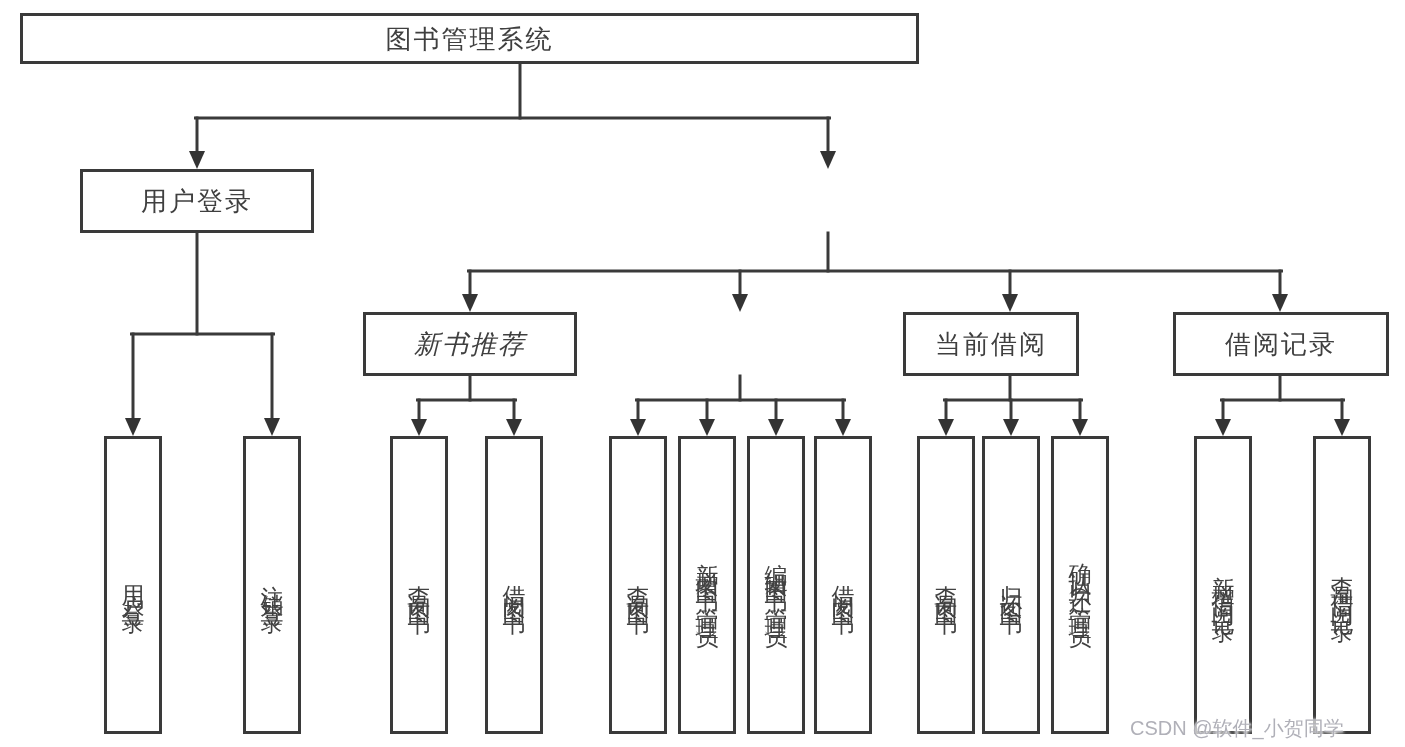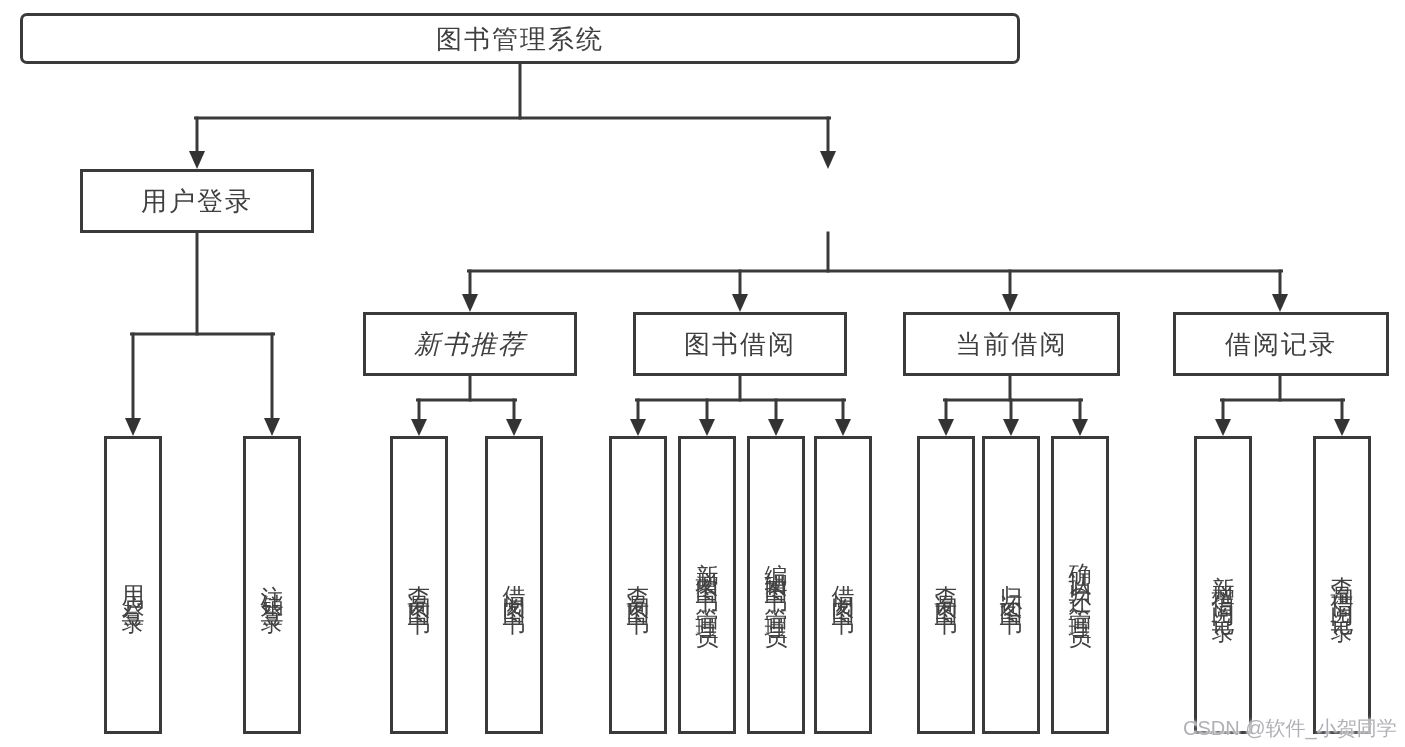--- a/index.html
+++ b/index.html
@@ -122,42 +122,41 @@
     <g>
       <line x1="1280" y1="376" x2="1280" y2="400"></line>
       <line x1="1221.5" y1="400" x2="1343.5" y2="400"></line>
       <line x1="1223" y1="400" x2="1223" y2="420"></line>
       <polygon stroke="none" points="1215,419 1231,419 1223,436"></polygon>
       <line x1="1342" y1="400" x2="1342" y2="420"></line>
       <polygon stroke="none" points="1334,419 1350,419 1342,436"></polygon>
     </g>
   </svg>
 
-  <div class="node hbox" style="left:20px; top:13px; width:1000px; height:51px;border-radius:7px;">图书管理系统</div>
+  <div class="node hbox" style="left:20px; top:13px; width:899px; height:51px;">图书管理系统</div>
 
   <div class="node hbox" style="left:80px; top:169px; width:234px; height:64px;">用户登录</div>
 
   <div class="node hbox" style="left:363px; top:312px; width:214px; height:64px;font-style:italic;">新书推荐</div>
-  <div class="node hbox" style="left:633px; top:312px; width:214px; height:64px;">图书借阅</div>
-  <div class="node hbox" style="left:903px; top:312px; width:217px; height:64px;">当前借阅</div>
+  <div class="node hbox" style="left:903px; top:312px; width:176px; height:64px;">当前借阅</div>
   <div class="node hbox" style="left:1173px; top:312px; width:216px; height:64px;">借阅记录</div>
 
   <div class="node vbox" style="left:104px; top:436px; width:58px; height:298px;">用户登录</div>
   <div class="node vbox" style="left:243px; top:436px; width:58px; height:298px;">注销登录</div>
 
   <div class="node vbox" style="left:390px; top:436px; width:58px; height:298px;">查询图书</div>
   <div class="node vbox" style="left:485px; top:436px; width:58px; height:298px;">借阅图书</div>
 
   <div class="node vbox" style="left:609px; top:436px; width:58px; height:298px;">查询图书</div>
   <div class="node vbox" style="left:678px; top:436px; width:58px; height:298px;">新增图书（管理员）</div>
   <div class="node vbox" style="left:747px; top:436px; width:58px; height:298px;">编辑图书（管理员）</div>
   <div class="node vbox" style="left:814px; top:436px; width:58px; height:298px;">借阅图书</div>
 
   <div class="node vbox" style="left:917px; top:436px; width:58px; height:298px;">查询图书</div>
   <div class="node vbox" style="left:982px; top:436px; width:58px; height:298px;">归还图书</div>
   <div class="node vbox" style="left:1051px; top:436px; width:58px; height:298px;">确认归还（管理员）</div>
 
   <div class="node vbox" style="left:1194px; top:436px; width:58px; height:298px;">新增借阅记录</div>
   <div class="node vbox" style="left:1313px; top:436px; width:58px; height:298px;">查询借阅记录</div>
 
-  <div class="watermark" style="left:1183px; top:715px;">CSDN @软件_小贺同学</div>
+  <div class="watermark" style="left:1130px; top:715px;">CSDN @软件_小贺同学</div>
 
 </div>
 
 </body></html>

